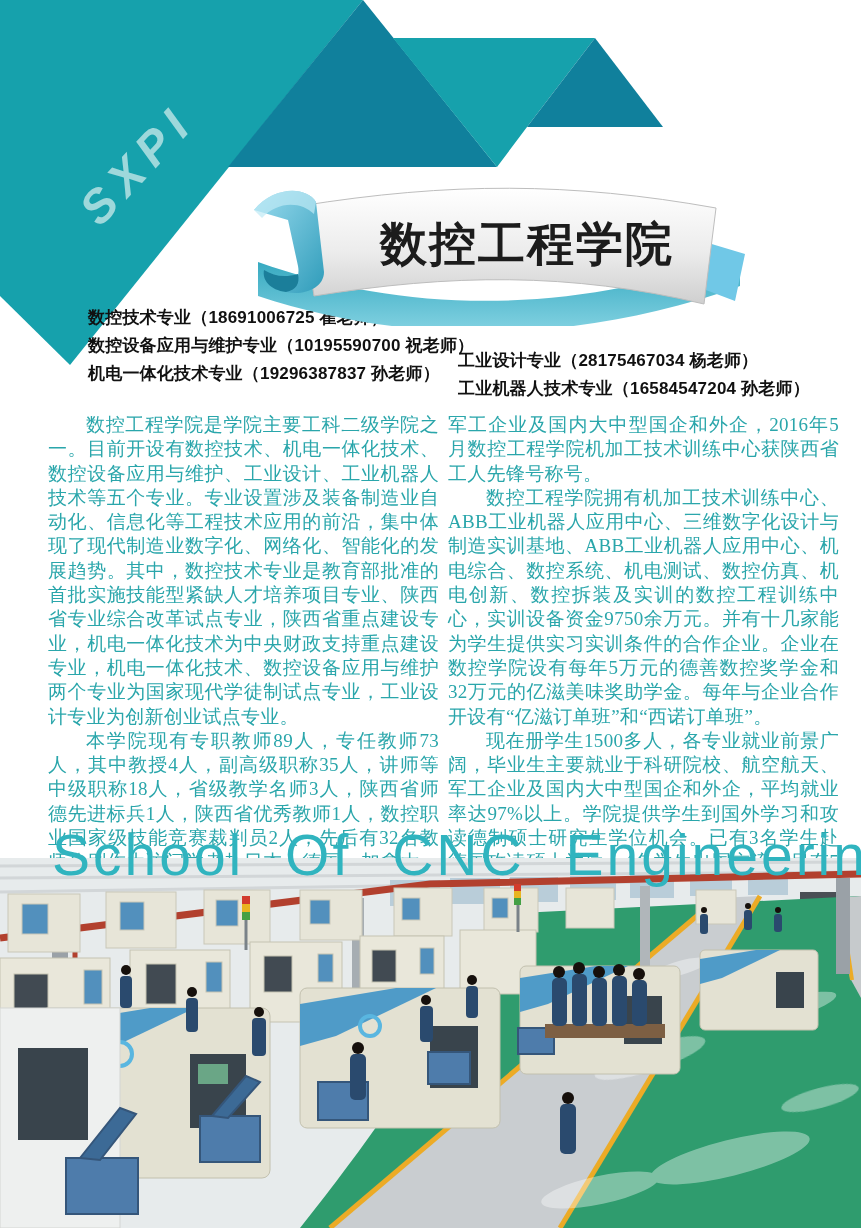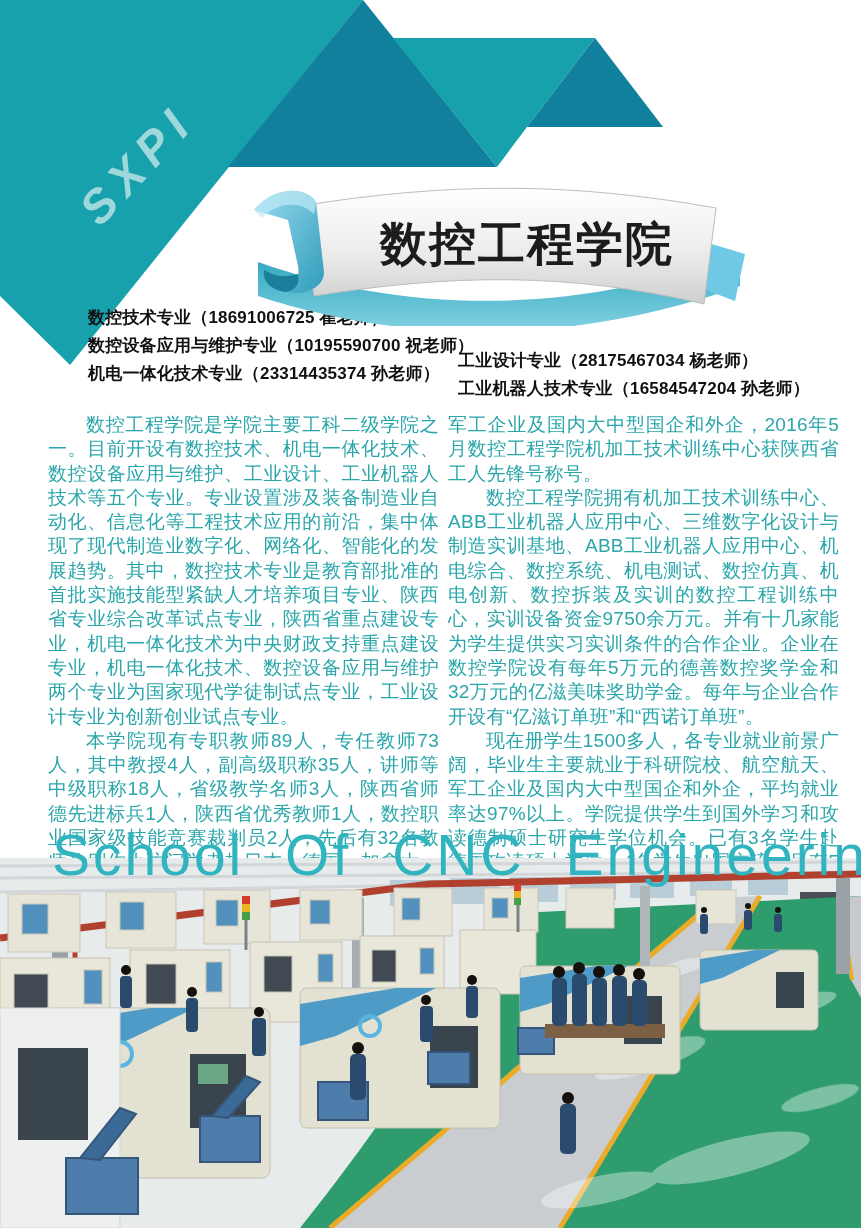--- a/index.html
+++ b/index.html
@@ -10,21 +10,21 @@
   .abs{position:absolute;}
   
   .contacts-left{left:88px;top:304px;}
   .contacts-right{left:458px;top:347px;}
   .contact-line{
     font-size:17px;font-weight:bold;color:#111111;line-height:28px;
     letter-spacing:0.2px;white-space:nowrap;
   }
   
   .col{width:391px;top:413px;color:#2aa6ab;font-size:19px;line-height:24.3px;
-       text-align:justify;letter-spacing:0.3px;}
+       text-align:justify;letter-spacing:0.3px;font-family:Liberation Serif, serif;}
   .col-left{left:48px;}
   .col-right{left:448px;}
   .col p{margin:0;}
   .col p.ind{text-indent:2em;}
   
   .eng-heading{
     left:52px;top:822px;z-index:6;color:#30b4bf;font-size:57px;font-weight:400;
     letter-spacing:3px;word-spacing:22px;white-space:nowrap;
   }
   svg{display:block;}
@@ -74,21 +74,21 @@
       <path d="M14,34 C34,10 66,10 76,26 L84,96 C84,112 64,120 46,116 C56,108 60,100 58,90 L48,44 Z" fill="url(#curlGrad)"></path>
       <path d="M46,116 C30,114 22,104 24,94 C34,100 44,102 58,98 C60,108 56,114 46,116 Z" fill="#1b7e9a"></path>
       <path d="M14,34 C34,10 66,10 76,26 L74,38 C60,24 36,26 22,42 Z" fill="#bfe9f5" opacity="0.7"></path>
     </g>
     <text x="287" y="84" text-anchor="middle" font-size="47" font-weight="800" fill="#1c1c1c" letter-spacing="2">数控工程学院</text>
   </svg>
 
   <div class="abs contacts-left">
     <div class="contact-line">数控技术专业（18691006725 崔老师）</div>
     <div class="contact-line">数控设备应用与维护专业（10195590700 祝老师）</div>
-    <div class="contact-line">机电一体化技术专业（23314435374 孙老师）</div>
+    <div class="contact-line">机电一体化技术专业（19296387837 孙老师）</div>
   </div>
   <div class="abs contacts-right">
     <div class="contact-line">工业设计专业（28175467034 杨老师）</div>
     <div class="contact-line">工业机器人技术专业（16584547204 孙老师）</div>
   </div>
 
   <div class="abs col col-left">
     <p class="ind">数控工程学院是学院主要工科二级学院之一。目前开设有数控技术、机电一体化技术、数控设备应用与维护、工业设计、工业机器人技术等五个专业。专业设置涉及装备制造业自动化、信息化等工程技术应用的前沿，集中体现了现代制造业数字化、网络化、智能化的发展趋势。其中，数控技术专业是教育部批准的首批实施技能型紧缺人才培养项目专业、陕西省专业综合改革试点专业，陕西省重点建设专业，机电一体化技术为中央财政支持重点建设专业，机电一体化技术、数控设备应用与维护两个专业为国家现代学徒制试点专业，工业设计专业为创新创业试点专业。</p>
     <p class="ind">本学院现有专职教师89人，专任教师73人，其中教授4人，副高级职称35人，讲师等中级职称18人，省级教学名师3人，陕西省师德先进标兵1人，陕西省优秀教师1人，数控职业国家级技能竞赛裁判员2人，先后有32名教师分别作为访问学者赴日本、德国、加拿大、香港、澳大利亚、新加坡学习和进修。2014年9月数控工</p>
   </div>

